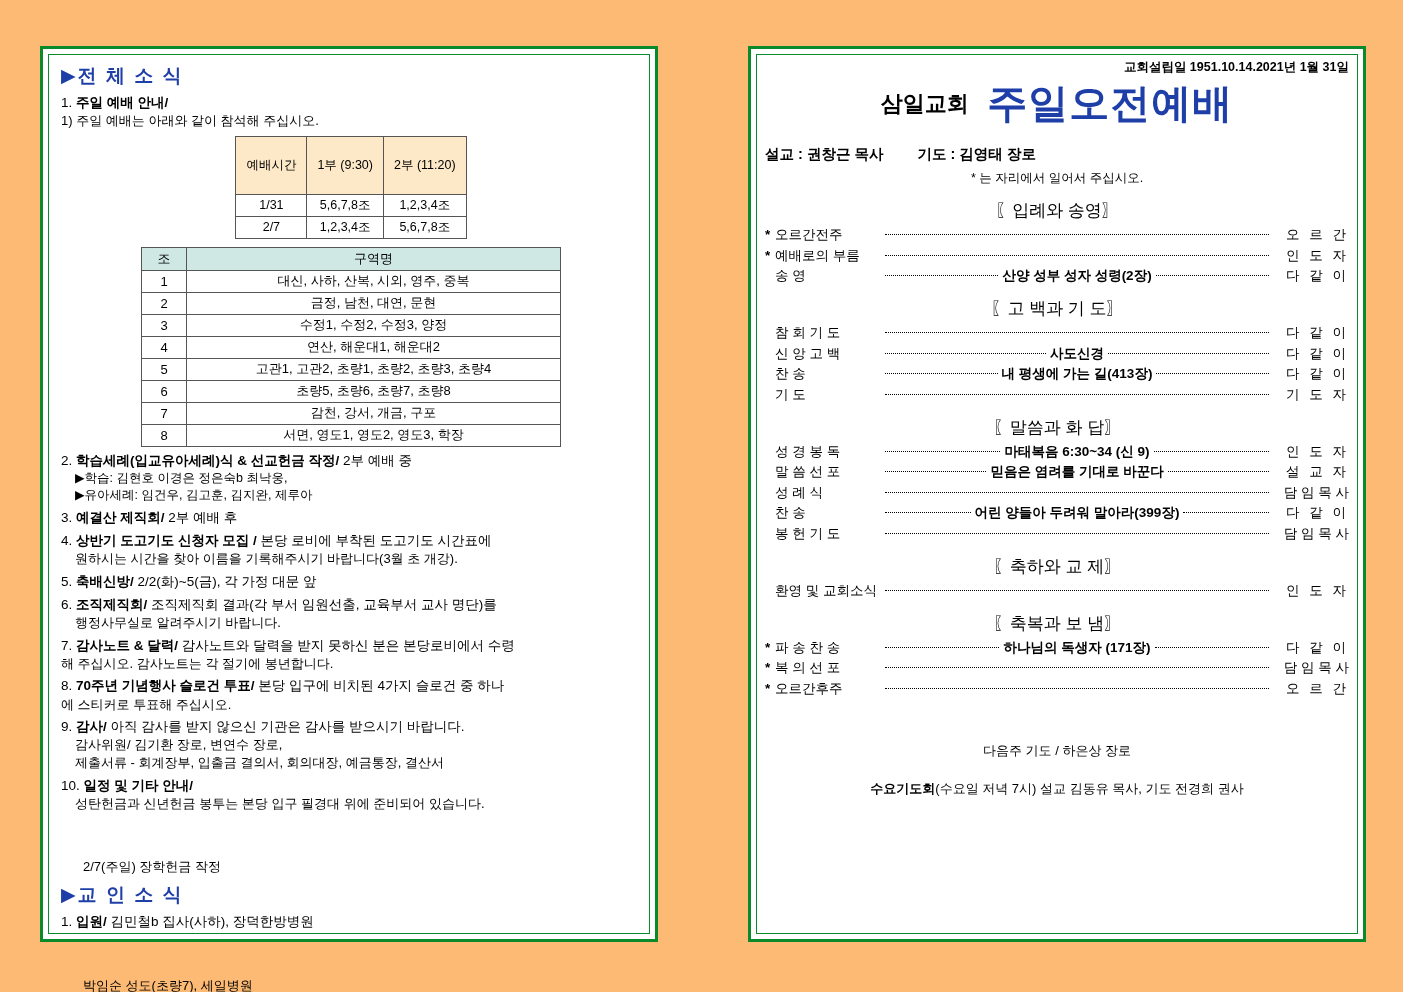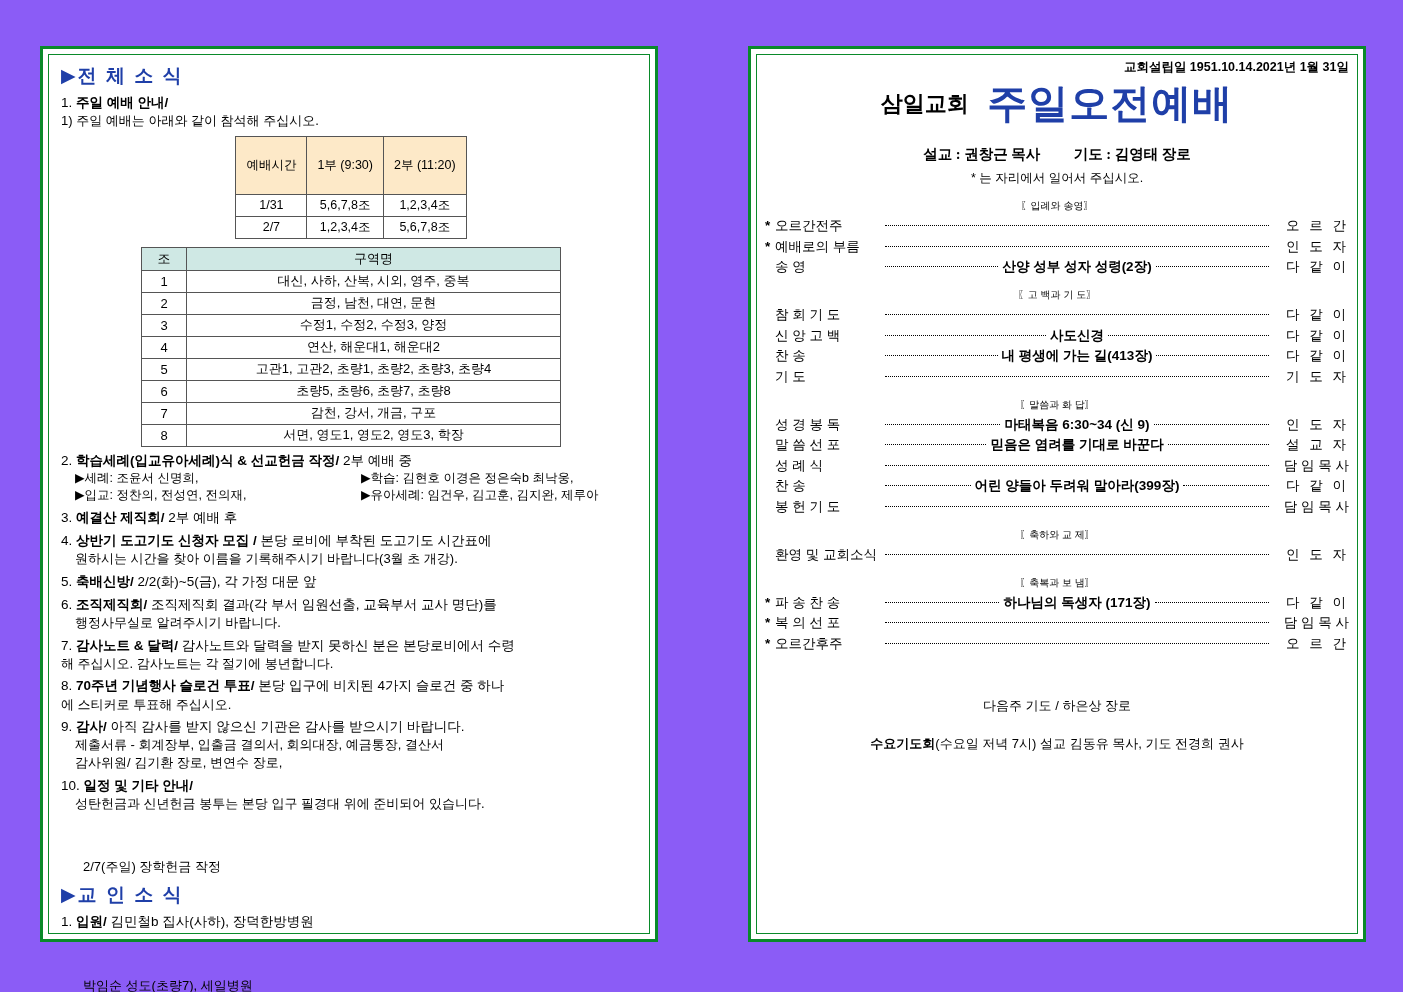--- a/index.html
+++ b/index.html
@@ -1,17 +1,17 @@
 <!DOCTYPE html>
 <html><head>
 <meta charset="utf-8">
 <style>
   html,body{margin:0;padding:0;background:#ffffff;}
   body{font-family:"Liberation Sans","DejaVu Sans",sans-serif;color:#000;}
-  #page{position:relative;width:1403px;height:992px;overflow:hidden;background:#8b5cf6;}
+  #page{position:relative;width:1403px;height:992px;overflow:hidden;background:#fdba74;}
 
   .panel{position:absolute;border:3px solid #0a8a2a;background:#fff;}
   .panel .inner{position:absolute;left:5px;top:5px;right:5px;bottom:5px;border:1px solid #0a8a2a;}
 
   
   #left{left:40px;top:46px;width:612px;height:890px;}
   #left .content{position:absolute;left:18px;top:14px;right:14px;bottom:8px;}
 
   .sec-title{font-size:19px;font-weight:bold;color:#1f3fa8;letter-spacing:2px;}
 
@@ -35,25 +35,25 @@
   .two-col>div{flex:1;}
 
   
   #right{left:748px;top:46px;width:612px;height:890px;}
   #right .content{position:absolute;left:14px;top:10px;right:14px;bottom:8px;}
 
   .topline{display:flex;justify-content:flex-end;font-size:12.5px;font-weight:bold;}
   .title-row{text-align:center;}
   .church{font-size:22px;font-weight:bold;display:inline-block;vertical-align:middle;}
   .svc{font-size:40px;font-weight:bold;color:#1f3fa8;display:inline-block;vertical-align:middle;margin-left:14px;letter-spacing:1px;}
-  .officiants{text-align:center;font-size:14.5px;font-weight:bold;margin-top:14px;font-family:Liberation Serif, serif;}
+  .officiants{text-align:left;font-size:14.5px;font-weight:bold;margin-top:14px;}
   .officiants .gap{display:inline-block;width:26px;}
   .note{text-align:center;font-size:12.5px;margin-top:6px;}
 
-  .sec-head{text-align:center;font-size:10px;margin-top:12px;margin-bottom:4px;}
+  .sec-head{text-align:center;font-size:17px;margin-top:12px;margin-bottom:4px;}
 
   .ord{display:flex;align-items:baseline;font-size:13.5px;margin:2.5px 0;}
   .ord .star{width:10px;font-weight:bold;}
   .ord .lbl{width:108px;white-space:nowrap;letter-spacing:0px;}
   .ord .dots{flex:1;border-bottom:1px dotted #000;position:relative;top:-4px;margin:0 2px;}
   .ord .mid{font-weight:bold;font-size:13.5px;white-space:nowrap;padding:0 2px;}
   .ord .who{width:78px;text-align:right;white-space:nowrap;letter-spacing:3px;}
   .ord .who.nsp{letter-spacing:0px;}
 
   .footer1{text-align:center;font-size:13px;margin-top:44px;}
@@ -137,24 +137,20 @@
             </tr>
       </tbody>
         </table>
 
       <div class="li">
         <span>2.</span>
         <b>학습세례(입교유아세례)식 &amp; 선교헌금 작정/</b><span> 2부 예배 중</span>
       </div>
       <div class="two-col ind">
         <div>
-          <div>▶세례: 조윤서  신명희,</div>
-          <div>▶입교: 정찬의,  전성연,  전의재,</div>
-        </div>
-        <div>
           <div>▶학습: 김현호  이경은  정은숙b  최낙웅,</div>
           <div>▶유아세례: 임건우, 김고훈, 김지완, 제루아</div>
         </div>
       </div>
 
       <div class="li">
         <span>3.</span>
         <b>예결산 제직회/</b><span> 2부 예배 후</span>
       </div>
 
@@ -184,22 +180,22 @@
       <div class="li">
         <span>8.</span>
         <b>70주년 기념행사 슬로건 투표/</b><span> 본당 입구에 비치된 4가지 슬로건 중 하나</span>
       </div>
       <div class="sub">에 스티커로 투표해 주십시오.</div>
 
       <div class="li">
         <span>9.</span>
         <b>감사/</b><span> 아직 감사를 받지 않으신 기관은 감사를 받으시기 바랍니다.</span>
       </div>
+      <div class="sub ind">감사위원/  김기환  장로,  변연수  장로,</div>
       <div class="sub ind">제출서류 -  회계장부,  입출금 결의서,  회의대장,  예금통장,  결산서</div>
-      <div class="sub ind">감사위원/  김기환  장로,  변연수  장로,</div>
 
       <div class="li">
         <span>10.</span>
         <b>일정 및 기타 안내/</b>
       </div>
       <div class="sub ind">성탄헌금과 신년헌금 봉투는 본당 입구 필경대 위에 준비되어 있습니다.</div>
       <div class="sub ind2">2/7(주일)  장학헌금 작정</div>
 
       <div class="sec-title" style="margin-top:6px;">▶교 인 소 식</div>
 

